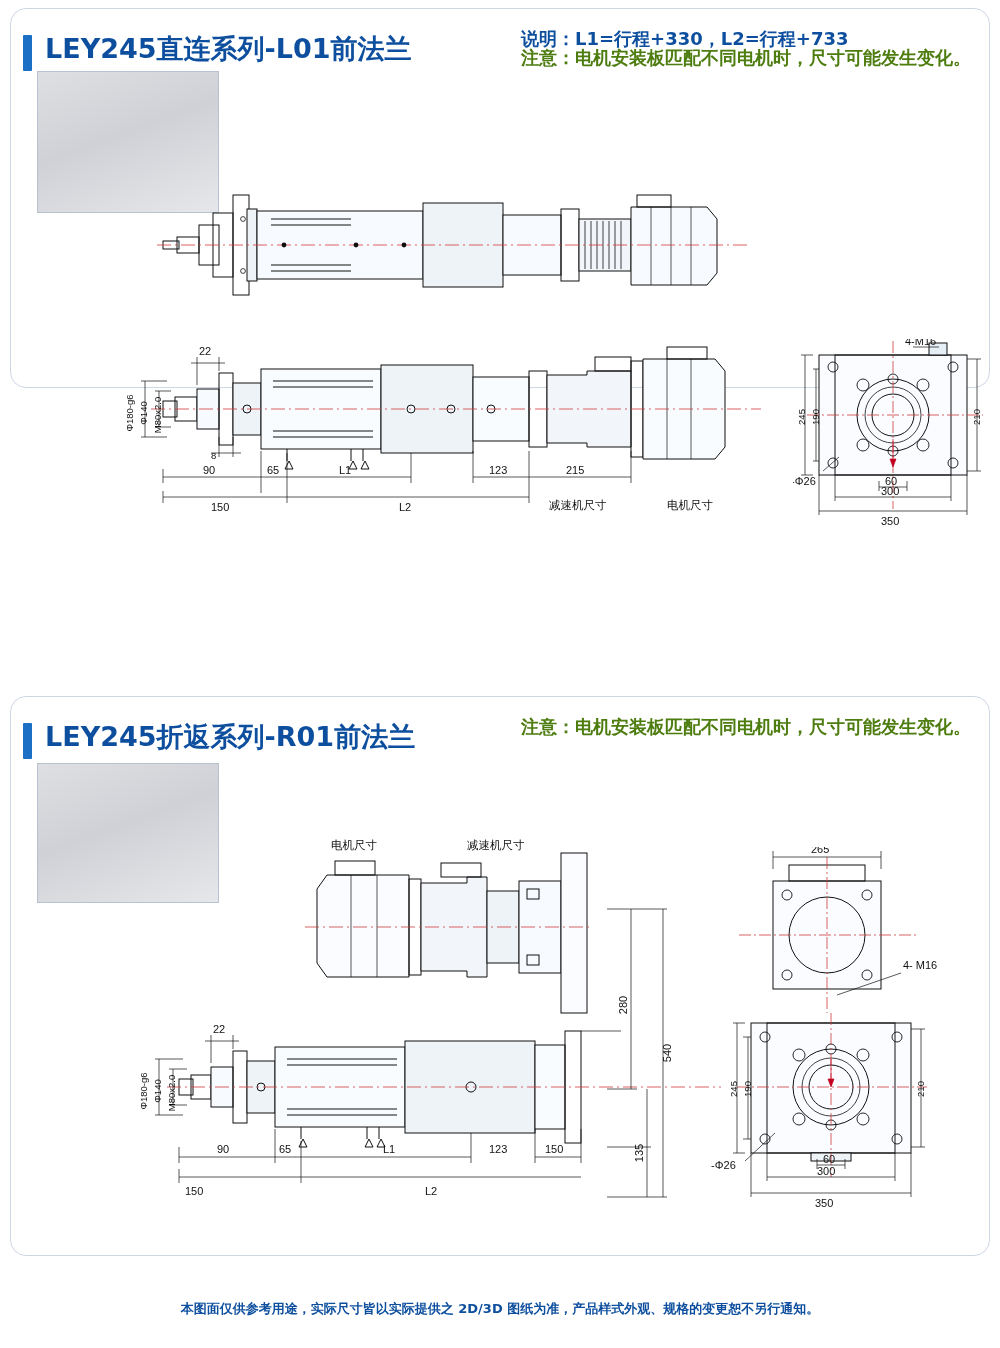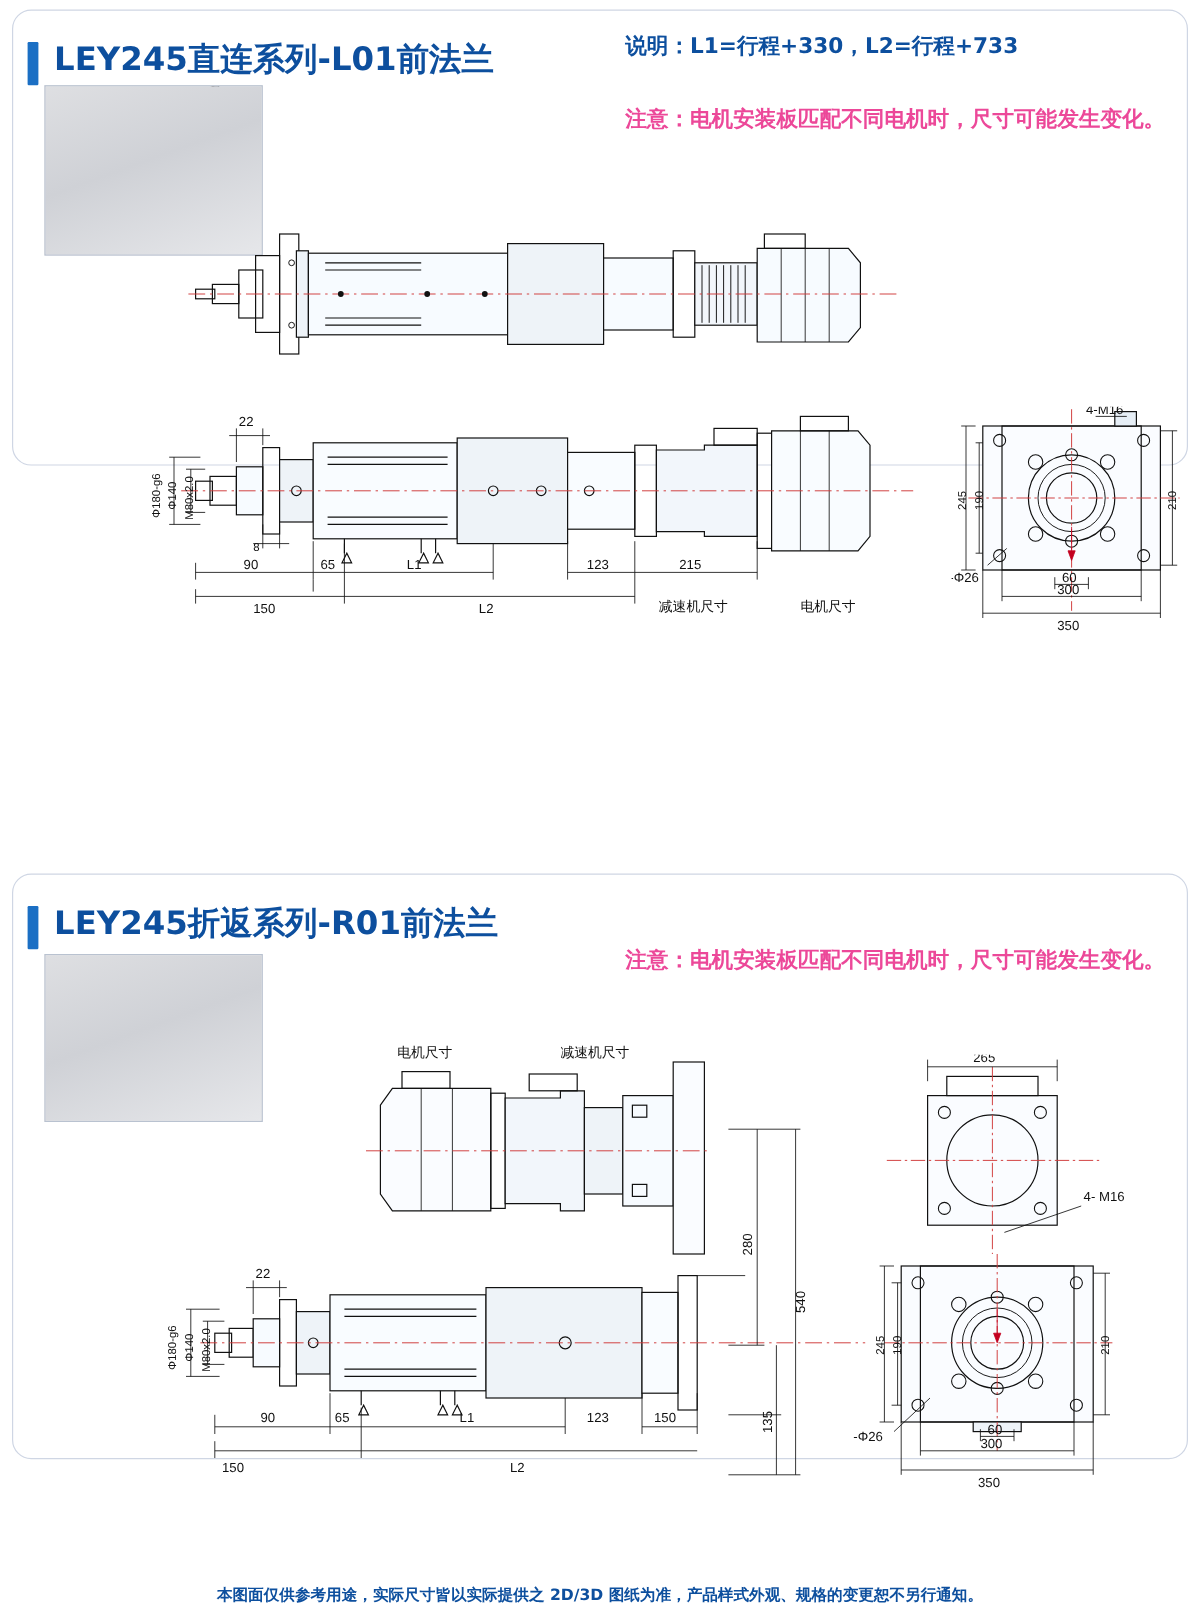--- a/index.html
+++ b/index.html
@@ -3,35 +3,35 @@
 <meta charset="utf-8">
 <style>
   html,body{margin:0;padding:0;background:#ffffff;}
   body{width:1000px;height:1348px;position:relative;font-family:"Liberation Sans","DejaVu Sans",sans-serif;color:#1a1a1a;}
 
   .page{position:absolute;inset:0;}
 
   
   .panel{position:absolute;left:10px;width:980px;border:1px solid #cfd6e4;border-radius:16px;background:#fff;box-sizing:border-box;}
   #panel-1{top:8px;height:380px;}
-  #panel-2{top:728px;height:488px;padding-left:44px;}
+  #panel-2{top:696px;height:560px;padding-left:44px;}
 
   .accent-bar{position:absolute;width:9px;height:36px;background:#1b6fc4;border-radius:1px;}
   .panel-title{position:absolute;font-size:27px;font-weight:bold;color:#0d4f9e;letter-spacing:0px;white-space:nowrap;font-family:"DejaVu Sans","Liberation Sans",sans-serif;}
 
   .note-block{position:absolute;color:#0d4f9e;font-size:18px;line-height:19px;font-weight:bold;white-space:nowrap;font-family:"DejaVu Sans","Liberation Sans",sans-serif;}
-  .note-block .l2{color:#ec4899;margin-top:42px;}
+  .note-block .l2{color:#4d7c0f;}
 
   .photo-box{position:absolute;border:1px solid #b9c2d0;background:#e8e8ea;overflow:hidden;}
   .photo-box .ph-grad{position:absolute;inset:0;background:linear-gradient(160deg,#dedfe2 0%,#cfd1d6 45%,#e6e7ea 100%);}
 
   
   .draw{position:absolute;}
 
-  .footer-note{position:absolute;left:0;width:1000px;text-align:center;font-size:13px;color:#0d4f9e;font-weight:bold;font-family:"DejaVu Sans","Liberation Sans",sans-serif;margin-top:20px;}
+  .footer-note{position:absolute;left:0;width:1000px;text-align:center;font-size:13px;color:#0d4f9e;font-weight:bold;font-family:"DejaVu Sans","Liberation Sans",sans-serif;}
 
   .dim-t{font-family:"Liberation Sans",sans-serif;font-size:11px;fill:#111;}
   .dim-s{font-family:"Liberation Sans",sans-serif;font-size:9.5px;fill:#111;}
   .cn-t{font-family:"DejaVu Sans",sans-serif;font-size:11.5px;fill:#111;}
 </style>
 </head>
 <body>
 
 <div class="page">
 

